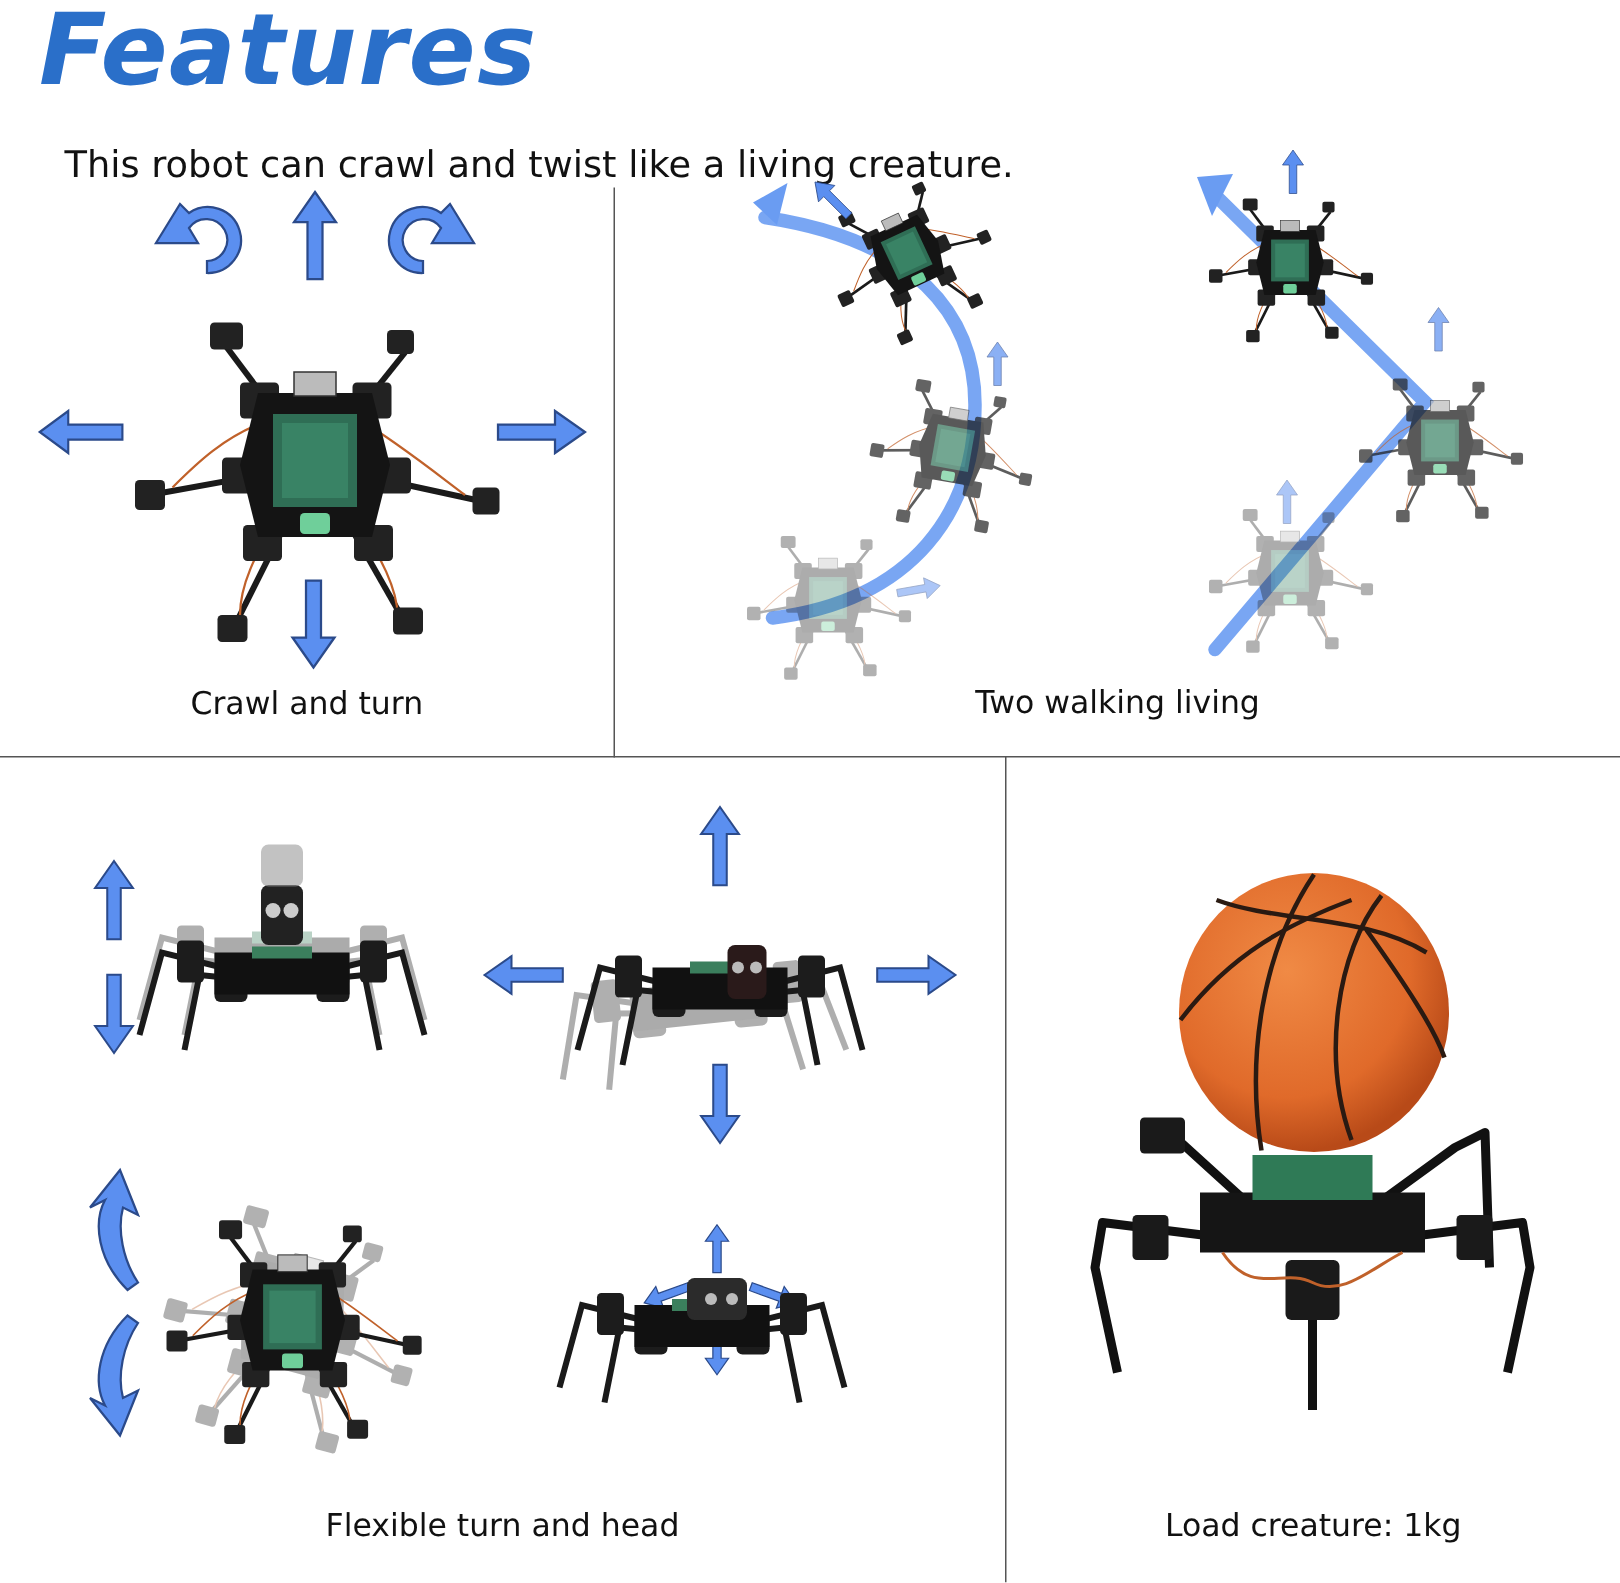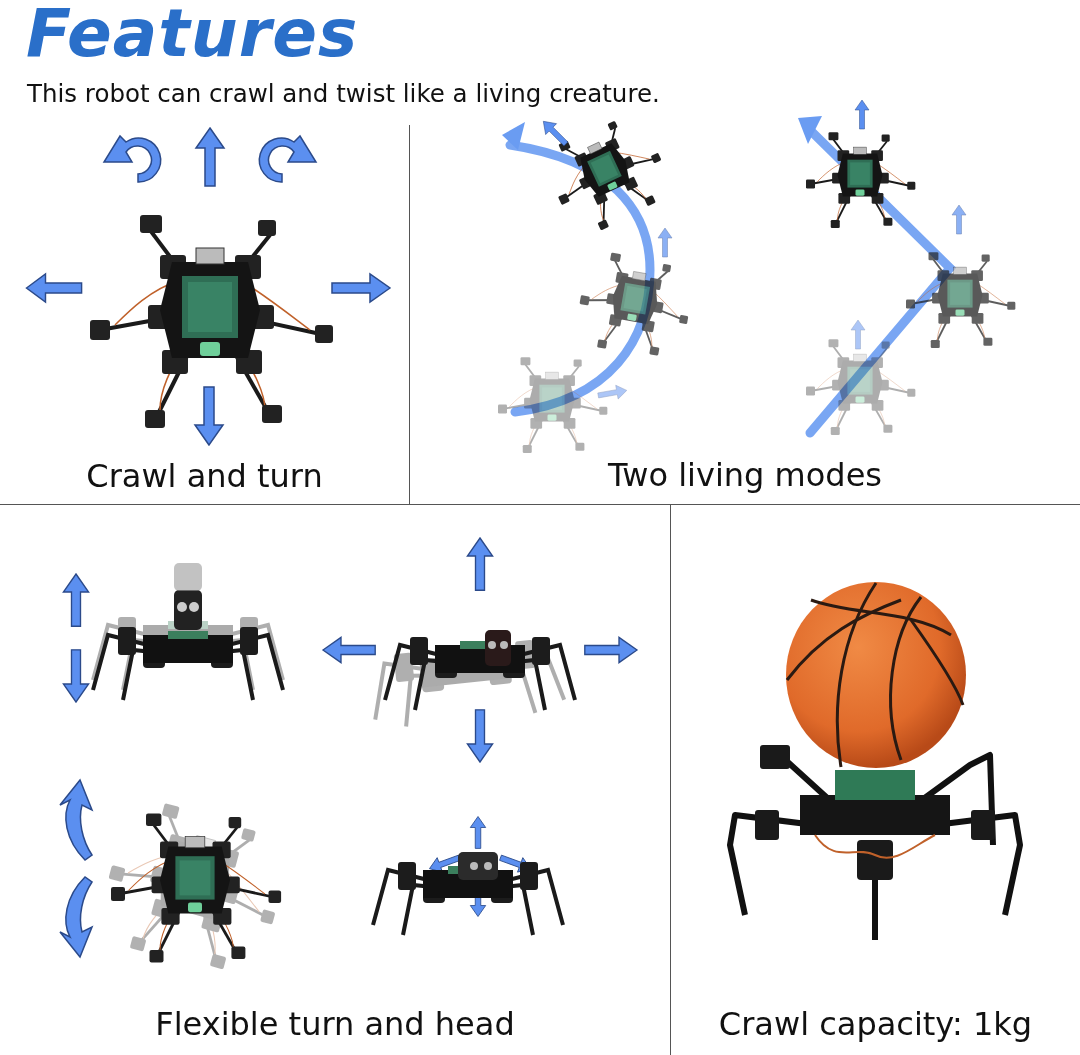--- a/index.html
+++ b/index.html
@@ -1,22 +1,22 @@
 <!DOCTYPE html>
 <html><head>
 <meta charset="utf-8">
 <style>
   html, body { margin:0; padding:0; background:#ffffff; }
   body { width:1080px; height:1055px; position:relative; overflow:hidden; font-family:"DejaVu Sans", sans-serif; }
   .title { position:absolute; left:26px; top:-6px; font-size:66px; font-weight:bold; font-style:italic; color:#2a6fc9; letter-spacing:1px; margin:0; line-height:1.2; }
-  .subtitle { position:absolute; left:27px; top:79px; font-size:24.5px; color:#111; margin:0; white-space:nowrap; }
+  .subtitle { position:absolute; left:27px; top:79px; font-size:24.5px; color:#111; margin:16px; white-space:nowrap; }
   .vline { position:absolute; width:1px; background:#555; }
   .hline { position:absolute; height:1px; background:#555; }
   .panel { position:absolute; }
-  .caption { position:absolute; font-size:32px; color:#111; text-align:center; white-space:nowrap; }
+  .caption { position:absolute; font-size:21px; color:#111; text-align:center; white-space:nowrap; }
   svg { position:absolute; overflow:visible; }
 </style>
 </head>
 <body>
 
 <h1 class="title">Features</h1>
 <p class="subtitle">This robot can crawl and twist like a living creature.</p>
 
 <div class="vline" style="left:409px; top:125px; height:380px;"></div>
 <div class="hline" style="left:0; top:504px; width:1080px;"></div>
@@ -168,21 +168,21 @@
           <use href="#arrow-up"></use>
         </g>
       <g opacity="0.7" transform="translate(549,120) scale(0.5)">
           <use href="#arrow-up"></use>
         </g>
       <g opacity="0.5" transform="translate(448,235) scale(0.5)">
           <use href="#arrow-up"></use>
         </g>
     </g>
   </svg>
-  <div class="caption" style="left:0; width:670px; top:356px;">Two living modes</div>
+  <div class="caption" style="left:0; width:670px; top:356px;">Two walking living</div>
 </div>
 
 <div class="panel" style="left:0; top:505px; width:670px; height:550px;">
   <svg width="670" height="550">
     <g fill="#5b8ff0" stroke="#2b4a8a" stroke-width="1.5">
 
       <g transform="translate(76,96) scale(0.9)">
           <use href="#arrow-up"></use>
         </g>
       <g transform="translate(76,170) rotate(180) scale(0.9)">
@@ -291,14 +291,14 @@
       <ellipse cx="205" cy="170" rx="90" ry="93" fill="url(#ballgrad)"></ellipse>
       <g stroke="#2a1a12" stroke-width="3" fill="none">
         <path d="M140,95 C180,110 240,105 280,130"></path>
         <path d="M116,175 C150,130 190,110 230,95"></path>
         <path d="M205,78 C170,130 160,200 170,262"></path>
         <path d="M250,92 C220,130 210,200 230,255"></path>
         <path d="M240,115 C265,150 285,180 292,200"></path>
       </g>
     </g>
   </svg>
-  <div class="caption" style="left:0; width:409px; top:500px;">Crawl capacity: 1kg</div>
+  <div class="caption" style="left:0; width:409px; top:500px;">Load creature: 1kg</div>
 </div>
 
 </body></html>

